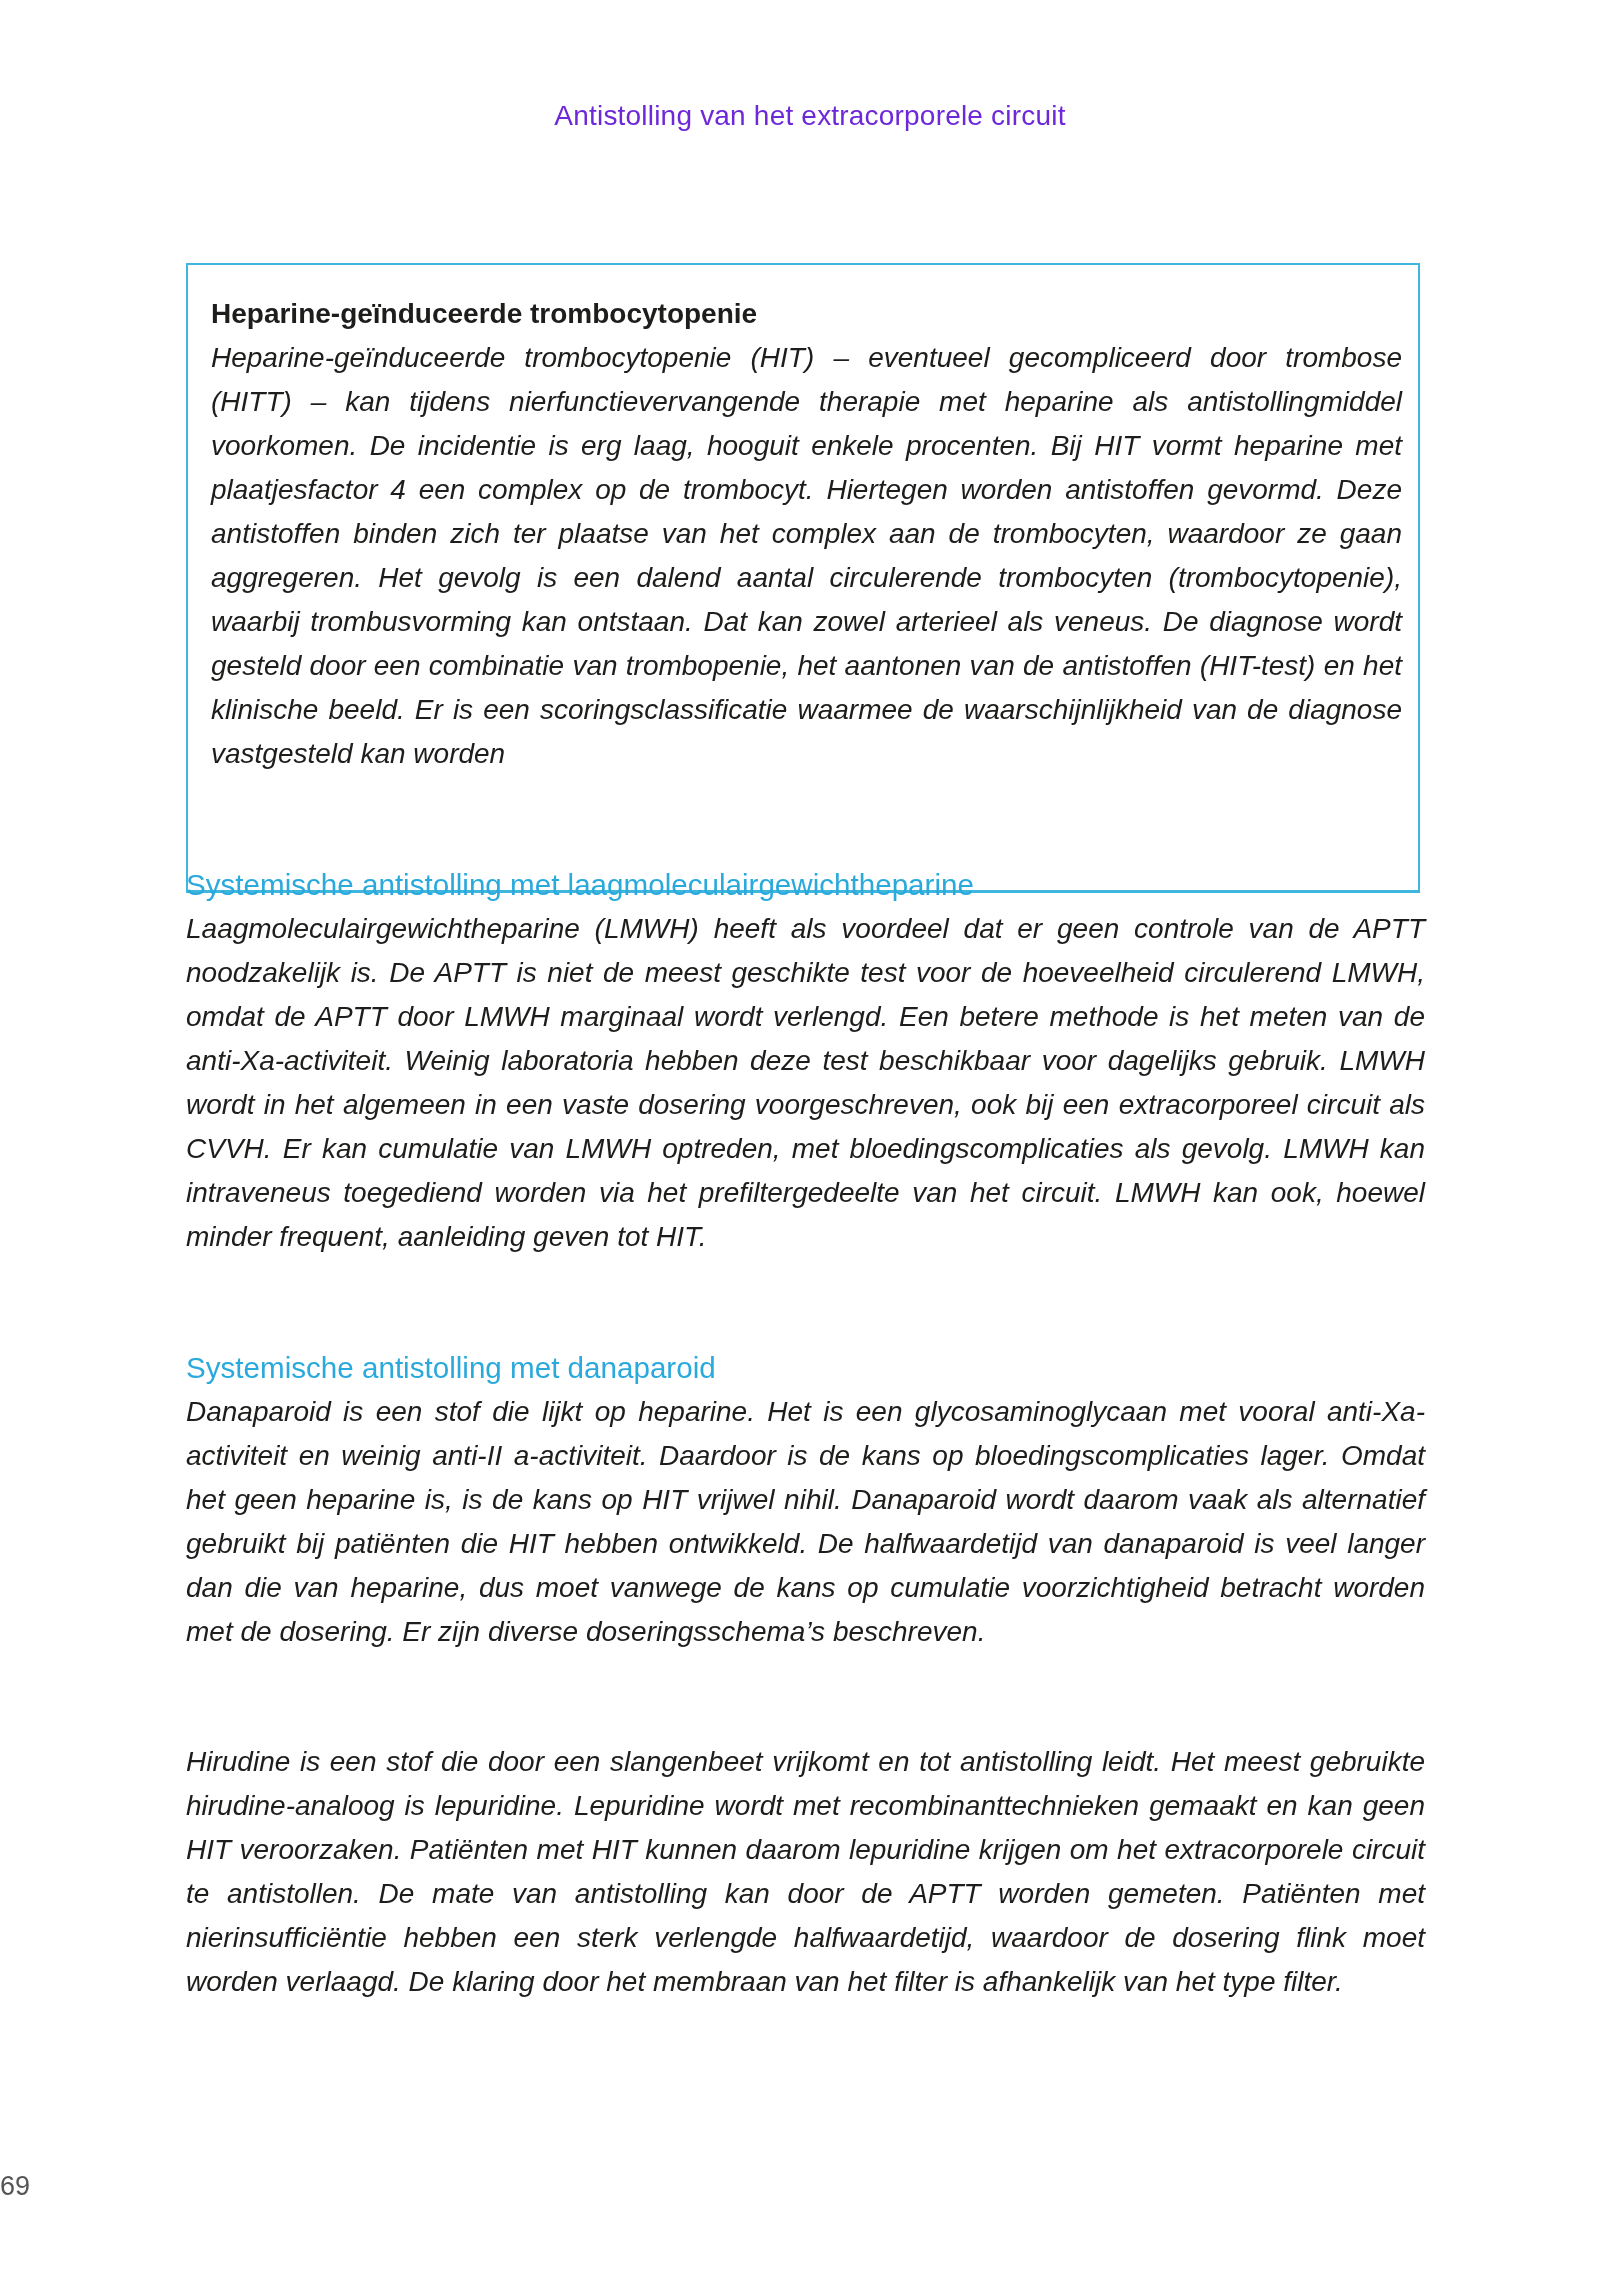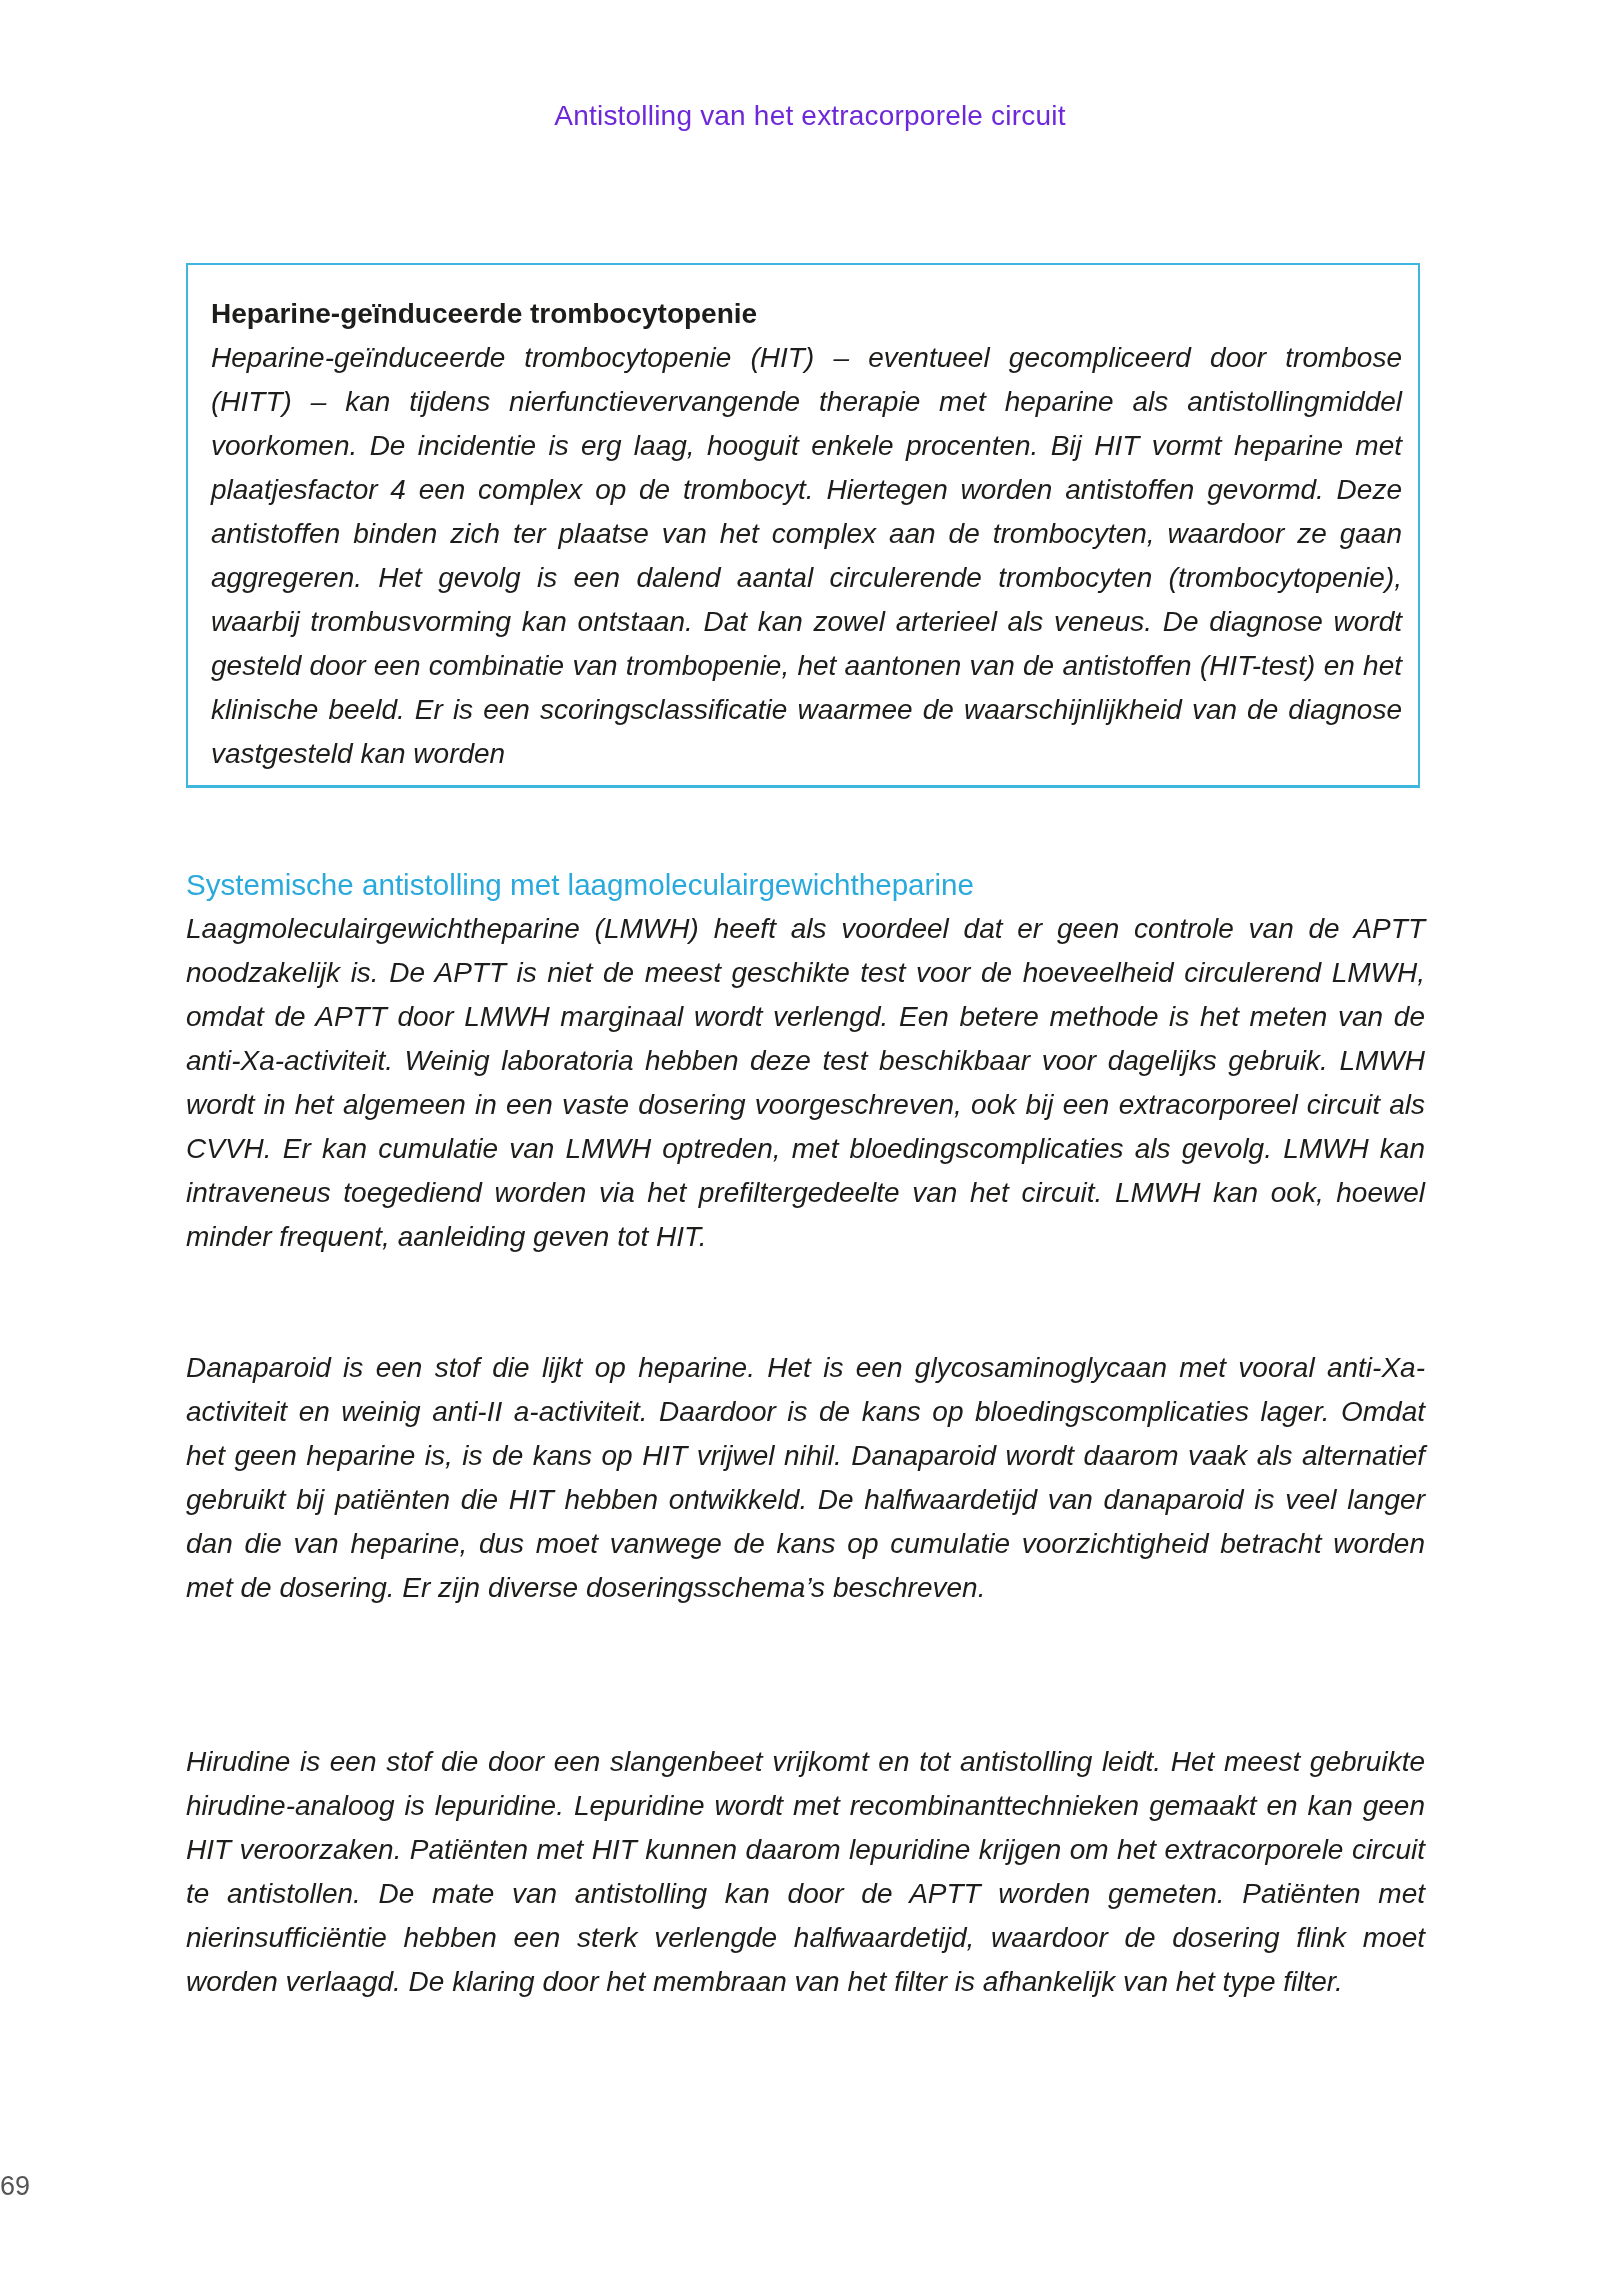--- a/index.html
+++ b/index.html
@@ -1,20 +1,20 @@
 <!DOCTYPE html>
 <html style="font-size:14.3px"><head>
 <meta charset="utf-8">
 <style>
   html, body { margin: 0; padding: 0; background: #ffffff; }
   body { width: 1620px; height: 2293px; position: relative; overflow: hidden;
          font-family: "Liberation Sans", sans-serif; color: #1d1d1b; }
   .running-header { position: absolute; top: 100px; left: 0; width: 1620px; text-align: center;
          font-size: 28px; color: #6d28d9; letter-spacing: 0.2px; }
-  .box { position: absolute; left: 186px; top: 263px; width: 1234px; height: 525px;
+  .box { position: absolute; left: 186px; top: 263px; width: 1234px; height: 630px;
          border: 2.7px solid #3fb6dd; border-bottom-width: 3.6px; box-sizing: border-box; }
   .box-inner { position: absolute; left: 23px; top: 27px; width: 1191px; }
   .box-title { font-weight: bold; font-size: 28px; line-height: 44px; }
   p { margin: 0; font-size: 28px; line-height: 44px; text-align: justify; font-style: italic; }
   .sec-head { font-size: 29.6px; line-height: 44px; color: #2aa9dc; }
   .section { position: absolute; left: 186px; width: 1239px; }
   .page-number { position: absolute; top: 2171px; left: 0; width: 1620px; text-align: left;
          font-size: 27px; color: #555; }
 </style>
 </head>
@@ -28,20 +28,21 @@
     <p>Heparine-geïnduceerde trombocytopenie (HIT) – eventueel gecompliceerd door trombose (HITT) – kan tijdens nierfunctievervangende therapie met heparine als antistollingmiddel voorkomen. De incidentie is erg laag, hooguit enkele procenten. Bij HIT vormt heparine met plaatjesfactor 4 een complex op de trombocyt. Hiertegen worden antistoffen gevormd. Deze antistoffen binden zich ter plaatse van het complex aan de trombocyten, waardoor ze gaan aggregeren. Het gevolg is een dalend aantal circulerende trombocyten (trombocytopenie), waarbij trombusvorming kan ontstaan. Dat kan zowel arterieel als veneus. De diagnose wordt gesteld door een combinatie van trombopenie, het aantonen van de antistoffen (HIT-test) en het klinische beeld. Er is een scoringsclassificatie waarmee de waarschijnlijkheid van de diagnose vastgesteld kan worden</p>
   </div>
 </div>
 
 <div class="section" style="top:863px;">
   <div class="sec-head">Systemische antistolling met laagmoleculairgewichtheparine</div>
   <p>Laagmoleculairgewichtheparine (LMWH) heeft als voordeel dat er geen controle van de APTT noodzakelijk is. De APTT is niet de meest geschikte test voor de hoeveelheid circulerend LMWH, omdat de APTT door LMWH marginaal wordt verlengd. Een betere methode is het meten van de anti-Xa-activiteit. Weinig laboratoria hebben deze test beschikbaar voor dagelijks gebruik. LMWH wordt in het algemeen in een vaste dosering voorgeschreven, ook bij een extracorporeel circuit als CVVH. Er kan cumulatie van LMWH optreden, met bloedingscomplicaties als gevolg. LMWH kan intraveneus toegediend worden via het prefiltergedeelte van het circuit. LMWH kan ook, hoewel minder frequent, aanleiding geven tot HIT.</p>
 </div>
 
 <div class="section" style="top:1346px;">
+  <div class="sec-head">Systemische antistolling met danaparoid</div>
   <p>Danaparoid is een stof die lijkt op heparine. Het is een glycosaminoglycaan met vooral anti-Xa-activiteit en weinig anti-II a-activiteit. Daardoor is de kans op bloedingscomplicaties lager. Omdat het geen heparine is, is de kans op HIT vrijwel nihil. Danaparoid wordt daarom vaak als alternatief gebruikt bij patiënten die HIT hebben ontwikkeld. De halfwaardetijd van danaparoid is veel langer dan die van heparine, dus moet vanwege de kans op cumulatie voorzichtigheid betracht worden met de dosering. Er zijn diverse doseringsschema’s beschreven.</p>
 </div>
 
 <div class="section" style="top:1740px;">
   <p>Hirudine is een stof die door een slangenbeet vrijkomt en tot antistolling leidt. Het meest gebruikte hirudine-analoog is lepuridine. Lepuridine wordt met recombinanttechnieken gemaakt en kan geen HIT veroorzaken. Patiënten met HIT kunnen daarom lepuridine krijgen om het extracorporele circuit te antistollen. De mate van antistolling kan door de APTT worden gemeten. Patiënten met nierinsufficiëntie hebben een sterk verlengde halfwaardetijd, waardoor de dosering flink moet worden verlaagd. De klaring door het membraan van het filter is afhankelijk van het type filter.</p>
 </div>
 
 <div class="page-number">69</div>
 
 

